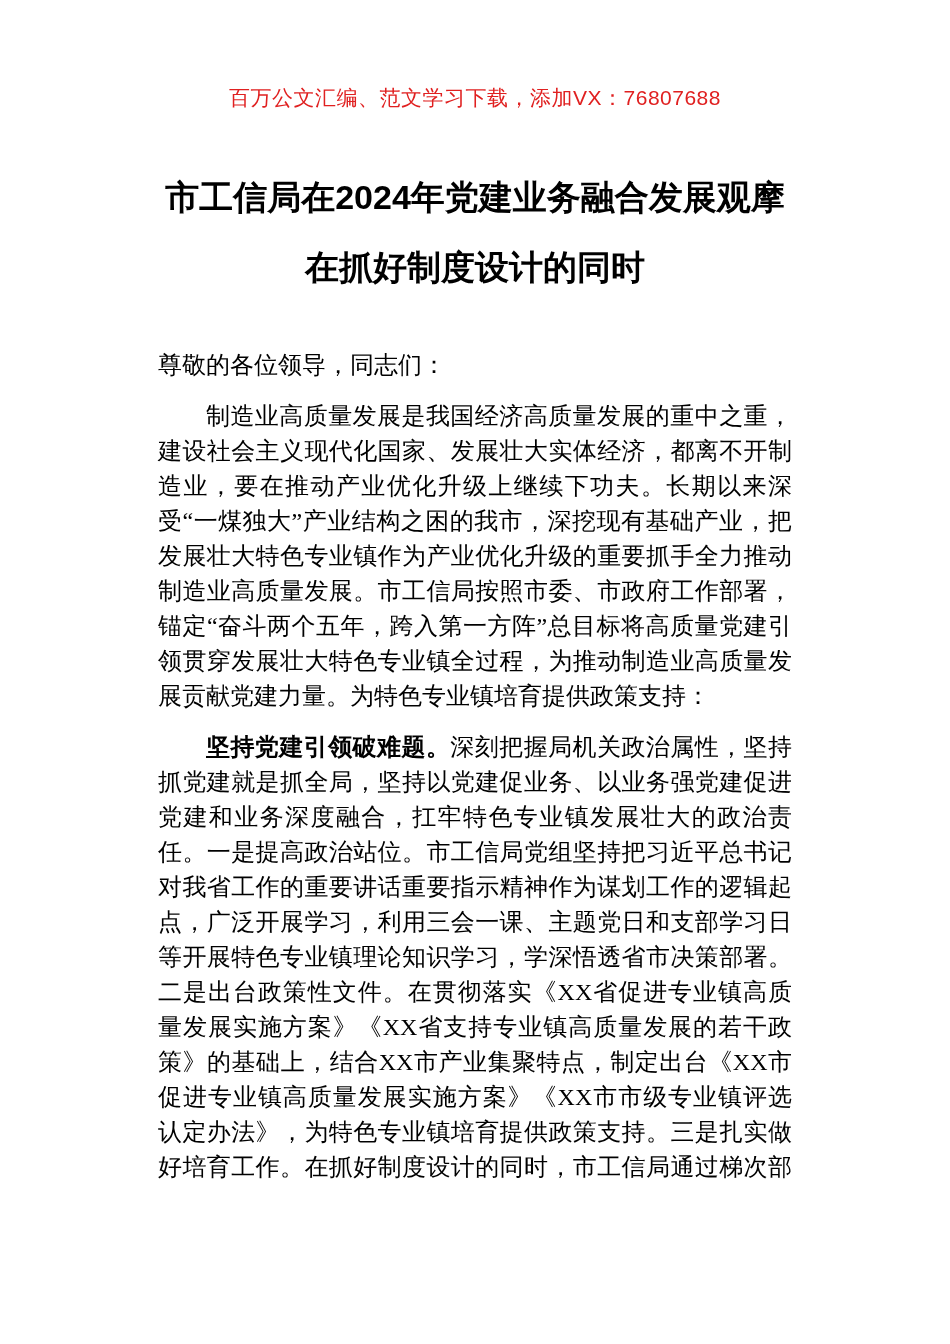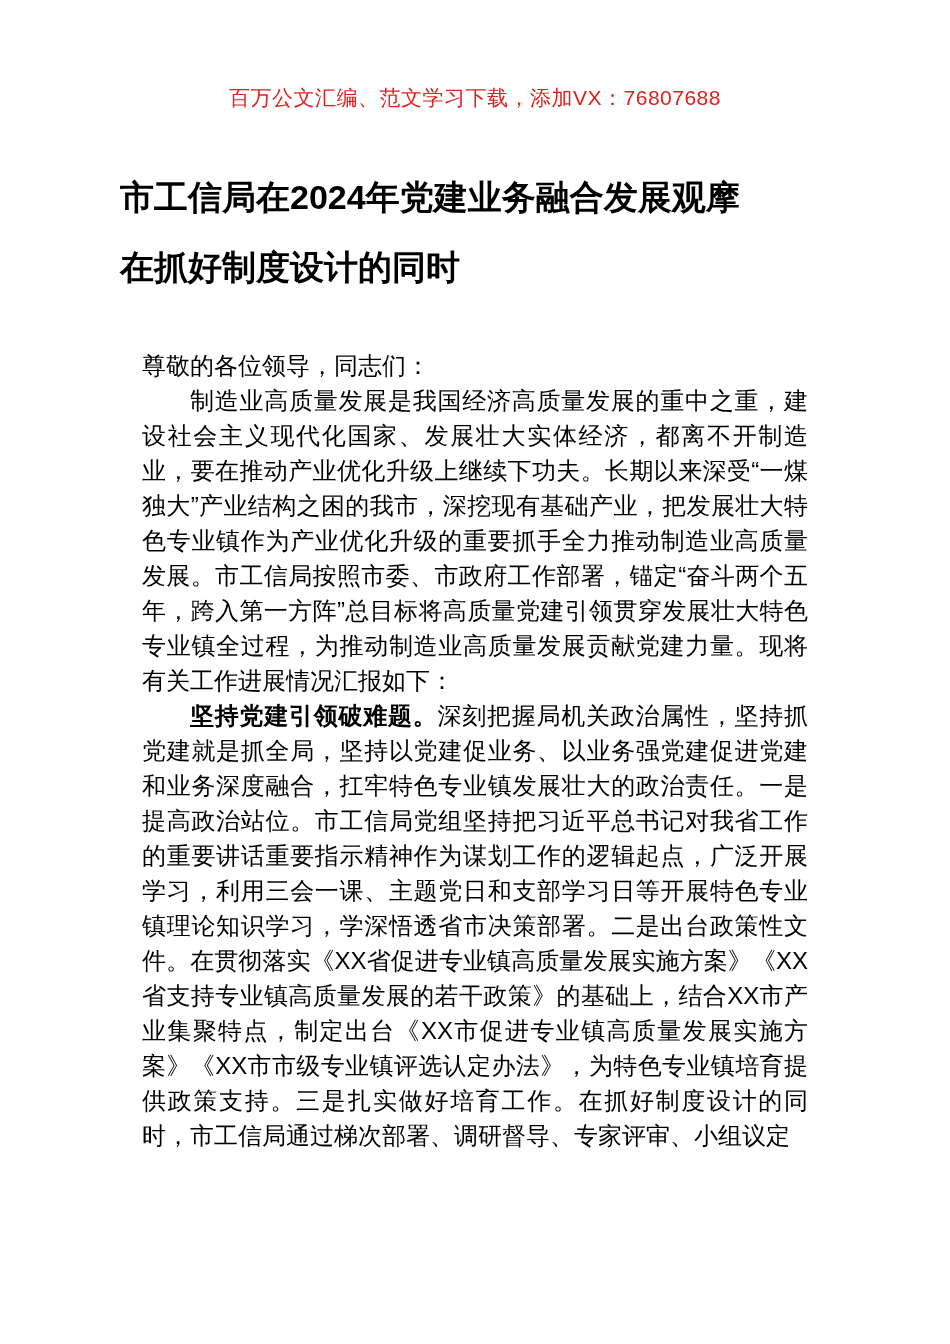--- a/index.html
+++ b/index.html
@@ -20,38 +20,40 @@
   .notice {
     padding-top: 84px;
     text-align: center;
     font-size: 21px;
     line-height: 28px;
     color: #e02020;
     letter-spacing: 0.5px;
   }
   .doc-title {
     margin: 50px 120px 0 120px;
+    text-align: center;
     font-size: 34px;
     font-weight: 700;
     line-height: 70px;
     color: #000000;
   }
   .doc-title .title-line {
     display: block;
   }
   .doc-body {
     margin: 46px 142px 0 142px;
     font-size: 24px;
     line-height: 35px;
     text-align: justify;
     color: #000000;
   }
   .doc-body p {
-    margin: 0;
+    margin: 16px;
     padding: 0;
+    font-family: Liberation Serif, serif;
   }
   .para-indent {
     text-indent: 2em;
   }
   .bold-lead {
     font-weight: 700;
   }
 </style>
 </head>
 <body>
@@ -62,19 +64,19 @@
 
   <h1 class="doc-title">
     <span class="title-line">市工信局在2024年党建业务融合发展观摩</span>
     <span class="title-line">在抓好制度设计的同时</span>
   </h1>
 
   <div class="doc-body">
 
     <p>尊敬的各位领导，同志们：</p>
 
-    <p class="para-indent">制造业高质量发展是我国经济高质量发展的重中之重，建设社会主义现代化国家、发展壮大实体经济，都离不开制造业，要在推动产业优化升级上继续下功夫。长期以来深受“一煤独大”产业结构之困的我市，深挖现有基础产业，把发展壮大特色专业镇作为产业优化升级的重要抓手全力推动制造业高质量发展。市工信局按照市委、市政府工作部署，锚定“奋斗两个五年，跨入第一方阵”总目标将高质量党建引领贯穿发展壮大特色专业镇全过程，为推动制造业高质量发展贡献党建力量。现将有关工作进展情况汇报如下：</p>
+    <p class="para-indent">制造业高质量发展是我国经济高质量发展的重中之重，建设社会主义现代化国家、发展壮大实体经济，都离不开制造业，要在推动产业优化升级上继续下功夫。长期以来深受“一煤独大”产业结构之困的我市，深挖现有基础产业，把发展壮大特色专业镇作为产业优化升级的重要抓手全力推动制造业高质量发展。市工信局按照市委、市政府工作部署，锚定“奋斗两个五年，跨入第一方阵”总目标将高质量党建引领贯穿发展壮大特色专业镇全过程，为推动制造业高质量发展贡献党建力量。为特色专业镇培育提供政策支持：</p>
 
     <p class="para-indent"><span class="bold-lead">坚持党建引领破难题。</span><span>深刻把握局机关政治属性，坚持抓党建就是抓全局，坚持以党建促业务、以业务强党建促进党建和业务深度融合，扛牢特色专业镇发展壮大的政治责任。一是提高政治站位。市工信局党组坚持把习近平总书记对我省工作的重要讲话重要指示精神作为谋划工作的逻辑起点，广泛开展学习，利用三会一课、主题党日和支部学习日等开展特色专业镇理论知识学习，学深悟透省市决策部署。二是出台政策性文件。在贯彻落实《XX省促进专业镇高质量发展实施方案》《XX省支持专业镇高质量发展的若干政策》的基础上，结合XX市产业集聚特点，制定出台《XX市促进专业镇高质量发展实施方案》《XX市市级专业镇评选认定办法》，为特色专业镇培育提供政策支持。三是扎实做好培育工作。在抓好制度设计的同时，市工信局通过梯次部署、调研督导、专家评审、小组议定</span></p>
 
   </div>
 
 </div>
 
 </body></html>

